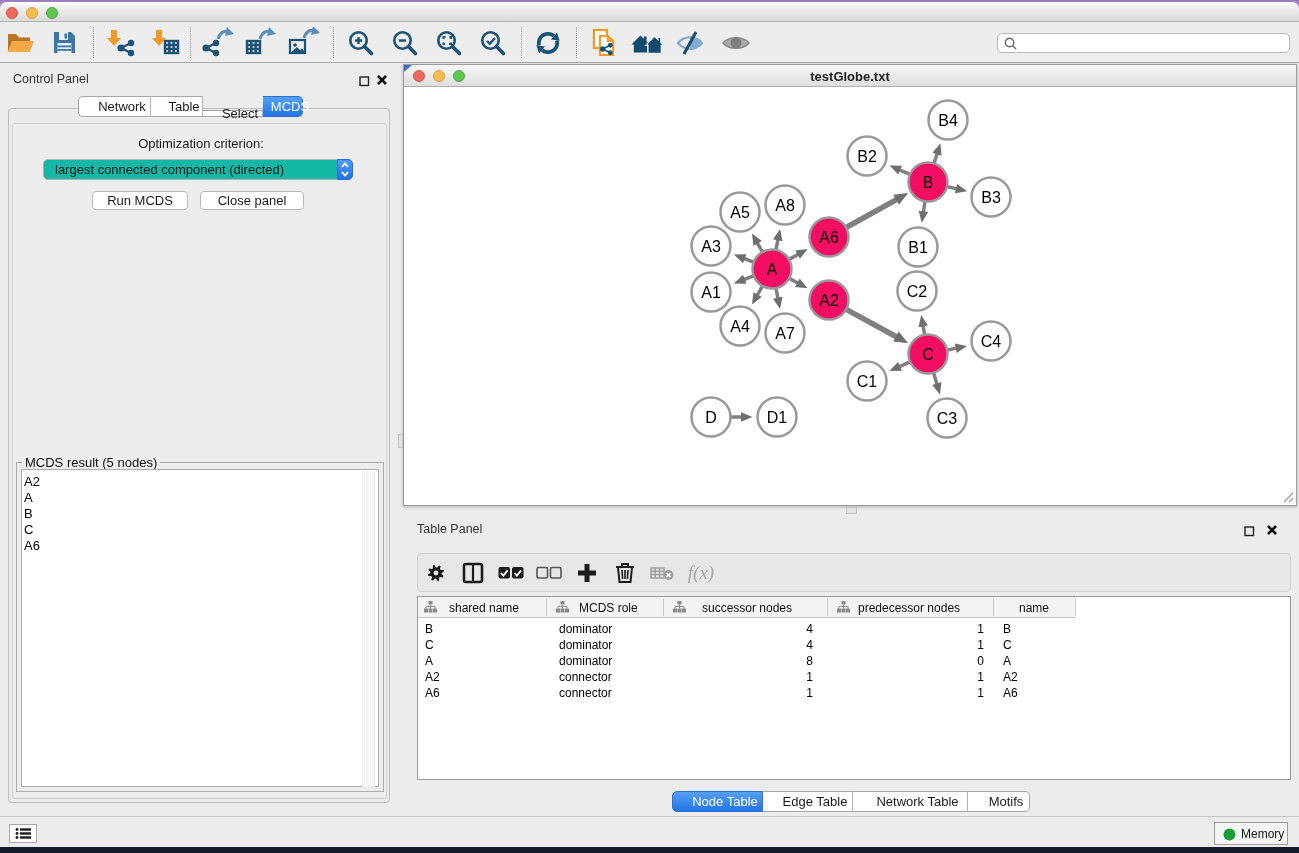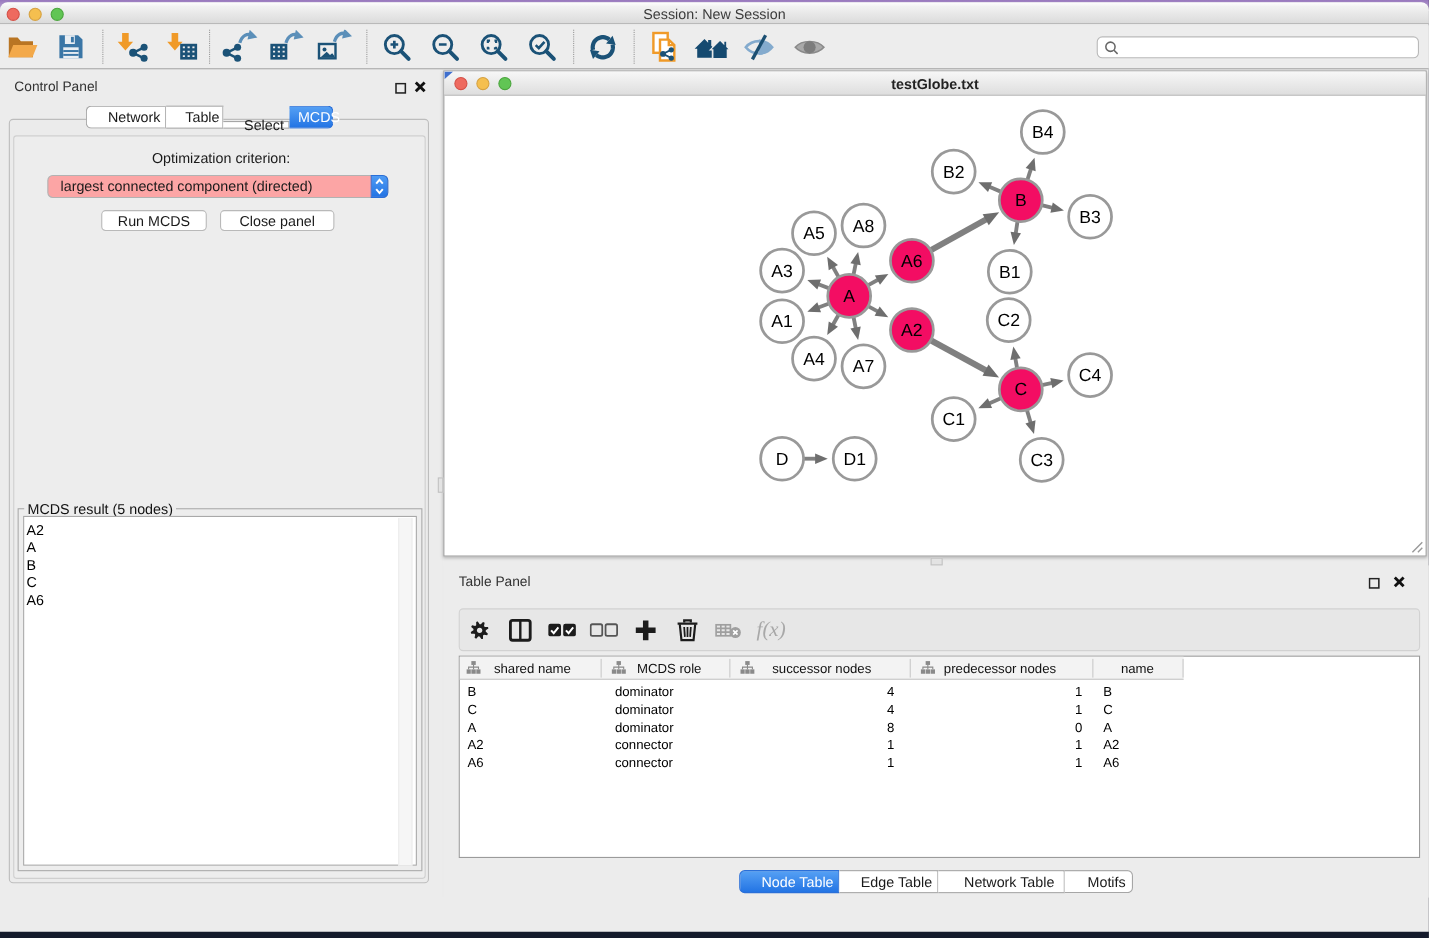--- a/index.html
+++ b/index.html
@@ -19,21 +19,21 @@
 #cpanel { position:absolute; left:0; top:62px; width:402px; height:752px; background:#ececec; }
 #cpanel .hdr { position:absolute; left:13px; top:8px; font-size:12.5px; color:#333; }
 .panebox { position:absolute; border:1px solid #bdbdbd; border-radius:4px; background:#ebebeb; }
 .innerbox { position:absolute; border:1px solid #cfcfcf; border-radius:3px; background:#ededed; }
 .segtabs { position:absolute; display:flex; height:21px; font-size:13px; }
 .segtabs .tab { background:#fff; border-top:1px solid #a6a6a6; border-bottom:1px solid #a6a6a6; border-right:1px solid #b5b5b5; color:#1a1a1a; display:flex; align-items:center; justify-content:center;padding-left:15px; }
 .segtabs .tab.first { border-left:1px solid #a6a6a6; border-radius:5px 0 0 5px; }
 .segtabs .tab.last { border-radius:0 5px 5px 0; border-right:1px solid #a6a6a6; }
 .segtabs .tab.sel { background:linear-gradient(#55a0f4,#2374e4); color:#fff; border-color:#2a6fd8; }
 #optlabel { position:absolute; left:0; width:402px; top:72px; text-align:center; font-size:13px; color:#1a1a1a; }
-#dropdown { position:absolute; left:43px; top:95px; width:310px; height:21px; background:#fca5a5; border:1px solid #b2b2b2; border-radius:5px; font-size:13px; color:#1a1a1a; line-height:19px; padding-left:11px; }
+#dropdown { position:absolute; left:43px; top:95px; width:310px; height:21px; background:#14b8a6; border:1px solid #b2b2b2; border-radius:5px; font-size:13px; color:#1a1a1a; line-height:19px; padding-left:11px; }
 #dropdown .spin { position:absolute; right:-1px; top:-1px; width:16px; height:21px; background:linear-gradient(#4f9cf4,#2273e4); border-radius:0 5px 5px 0; border:1px solid #2a6fd8; }
 .btn { position:absolute; height:19px; background:#fff; border:1px solid #b9b9b9; border-radius:4px; font-size:13px; color:#1a1a1a; text-align:center; line-height:17px; }
 #fieldset { position:absolute; left:16px; top:398px; width:368px; height:330px; border:1px solid #ababab; }
 #fieldset .legend { position:absolute; left:5px; top:-8px; background:#ededed; padding:0 3px; font-size:13px; color:#111; }
 #listbox { position:absolute; left:4px; top:6px; width:358px; height:318px; background:#fff; border:1px solid #a9a9a9; font-size:13px; color:#000; }
 #listbox .sb { position:absolute; right:3px; top:1px; width:13px; height:316px; background:#f6f6f6; border-left:1px solid #ececec; border-right:1px solid #ececec; }
 #listbox ul { list-style:none; padding:4px 0 0 2px; }
 #listbox li { height:16px; line-height:16px; }
 
 #netframe { position:absolute; left:403px; top:62px; width:894px; height:442px; background:#fff; border:1px solid #9c9c9c; box-shadow:0 1px 3px rgba(0,0,0,.25); }
@@ -55,21 +55,20 @@
 #memorybtn { position:absolute; left:1214px; top:5px; width:74px; height:23px; background:#f4f4f4; border:1px solid #9e9e9e; font-size:12px; color:#111; }
 #listbtn { position:absolute; left:9px; top:7px; width:28px; height:19px; background:#fdfdfd; border:1px solid #a8a8a8; }
 </style></head>
 <body>
 <div id="purpletop"></div>
 <div id="win">
   <div id="titlebar">
     <div class="tl" style="left:6px;  background:#ee6a5f; border:0.5px solid #d55249;"></div>
     <div class="tl" style="left:26px; background:#f5bf4f; border:0.5px solid #d6a243;"></div>
     <div class="tl" style="left:46px; background:#61c554; border:0.5px solid #4ca63f;"></div>
-    <div class="t">Session: New Session</div>
   </div>
   <div id="toolbar">
       <div class="sep" style="left:93px;"></div>
       <div class="sep" style="left:190px;"></div>
       <div class="sep" style="left:333px;"></div>
       <div class="sep" style="left:521px;"></div>
       <div class="sep" style="left:576px;"></div>
       <div class="tbi" style="left:3px;width:34px;">
         <svg width="32" height="32" viewBox="0 0 32 32">
           <path d="M4 7 L12 7 L15 10.5 L26 10.5 L26 25 L4 25 Z" fill="#b97523"></path>
@@ -505,13 +504,33 @@
       </div>
 <div class="segtabs" style="left:269px;top:277px;font-size:13px;">
   <div class="tab first sel" style="width:91px;">Node Table</div>
   <div class="tab" style="width:90px;">Edge Table</div>
   <div class="tab" style="width:115px;">Network Table</div>
   <div class="tab last" style="width:62px;">Motifs</div>
 </div>
 </div>
   <div class="abs" style="left:398px;top:432px;width:5px;height:14px;background:#e3e3e3;border:1px solid #c2c2c2;"></div>
     <div class="abs" style="left:846px;top:505px;width:11px;height:7px;background:#e3e3e3;border:1px solid #c2c2c2;"></div>
+<div id="statusbar">
+<div id="listbtn" style="display:flex;align-items:center;justify-content:center;">
+        <svg width="16" height="13" viewBox="0 0 16 13">
+          <g fill="#1c1c1c">
+            <circle cx="2" cy="2.5" r="1.4"></circle>
+            <circle cx="2" cy="6.5" r="1.4"></circle>
+            <circle cx="2" cy="10.5" r="1.4"></circle>
+            <rect x="5" y="1.3" width="11" height="2.4"></rect>
+            <rect x="5" y="5.3" width="11" height="2.4"></rect>
+            <rect x="5" y="9.3" width="11" height="2.4"></rect>
+          </g>
+        </svg>
+      </div>
+<div id="memorybtn">
+        <svg width="13" height="13" viewBox="0 0 13 13" style="position:absolute;left:8px;top:5px;">
+          <circle cx="6.5" cy="6.5" r="6" fill="#1e9e37"></circle>
+        </svg>
+        <span style="position:absolute;left:26px;top:4px;">Memory</span>
+      </div>
+</div>
   </div>
 
 </body></html>

